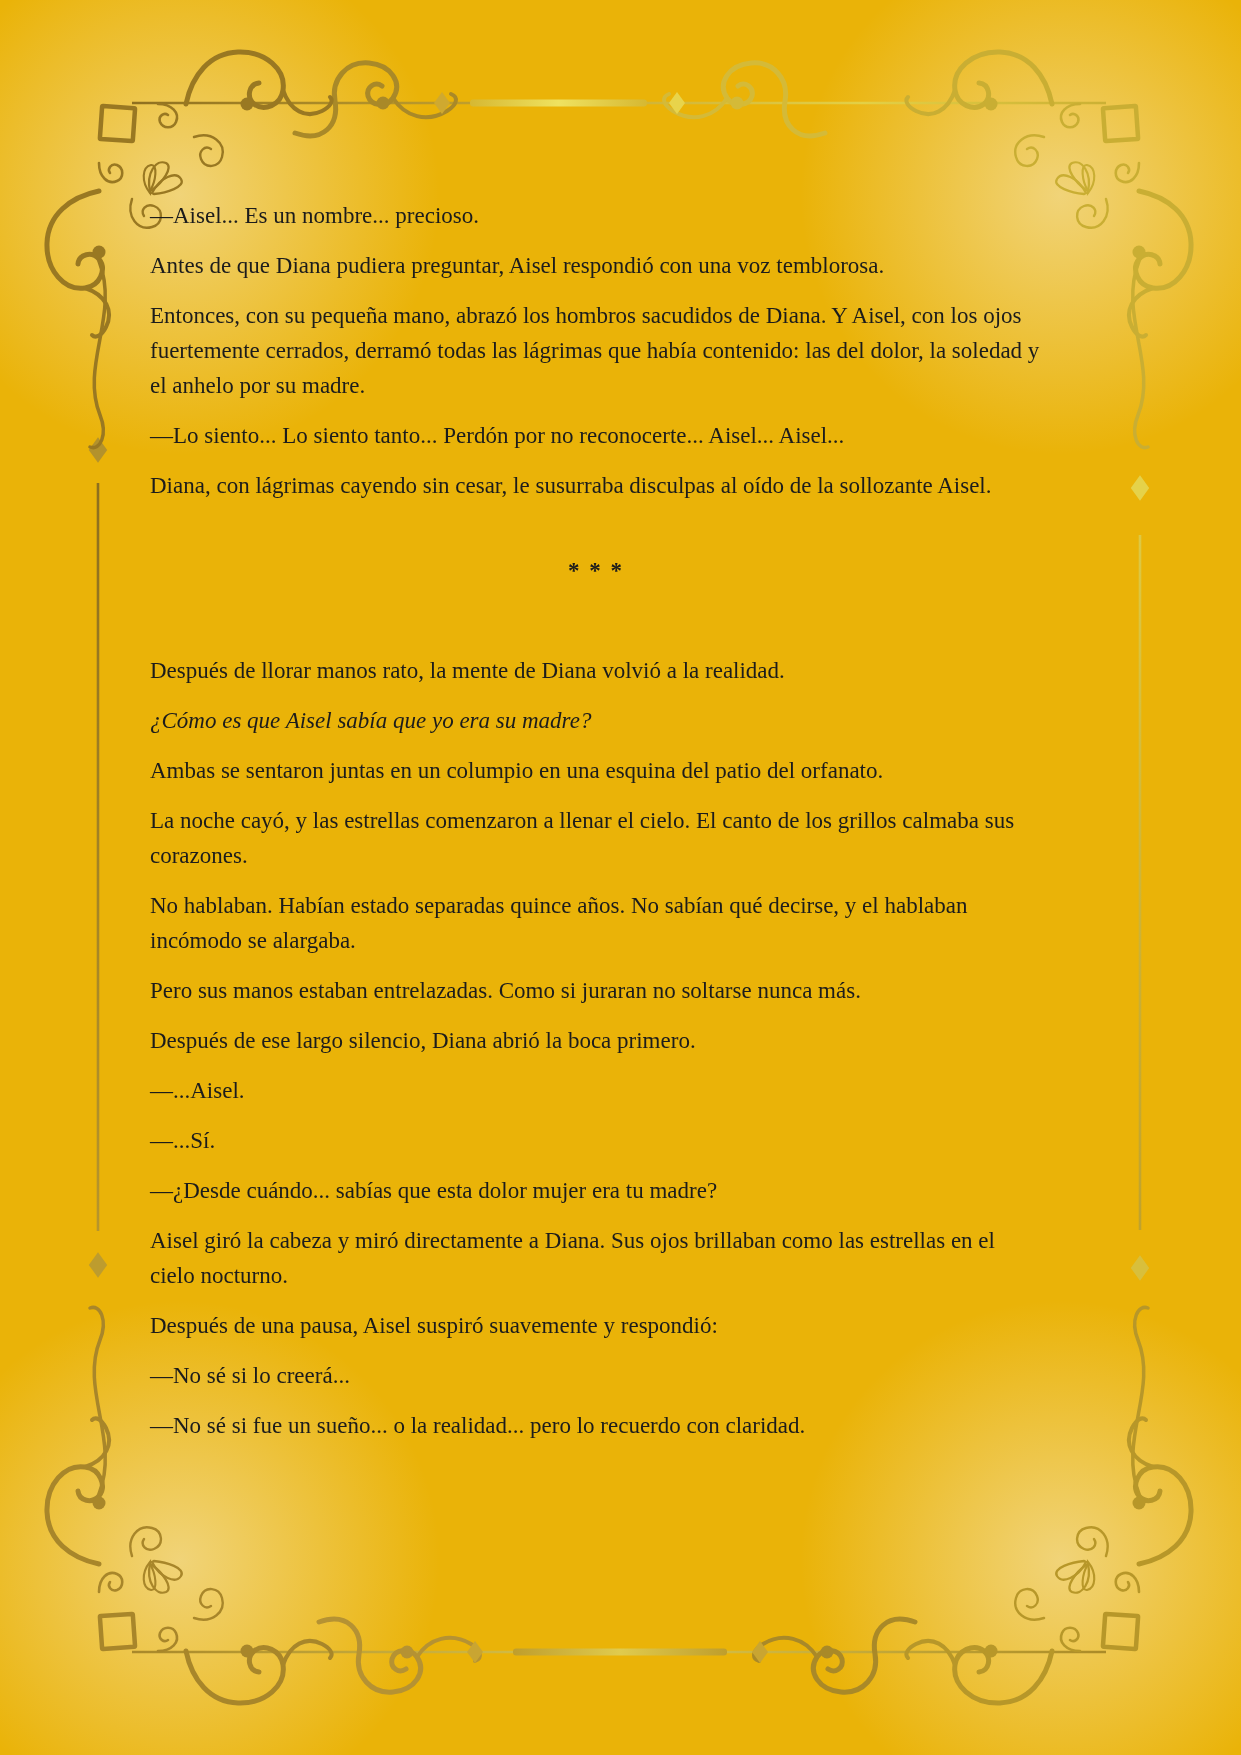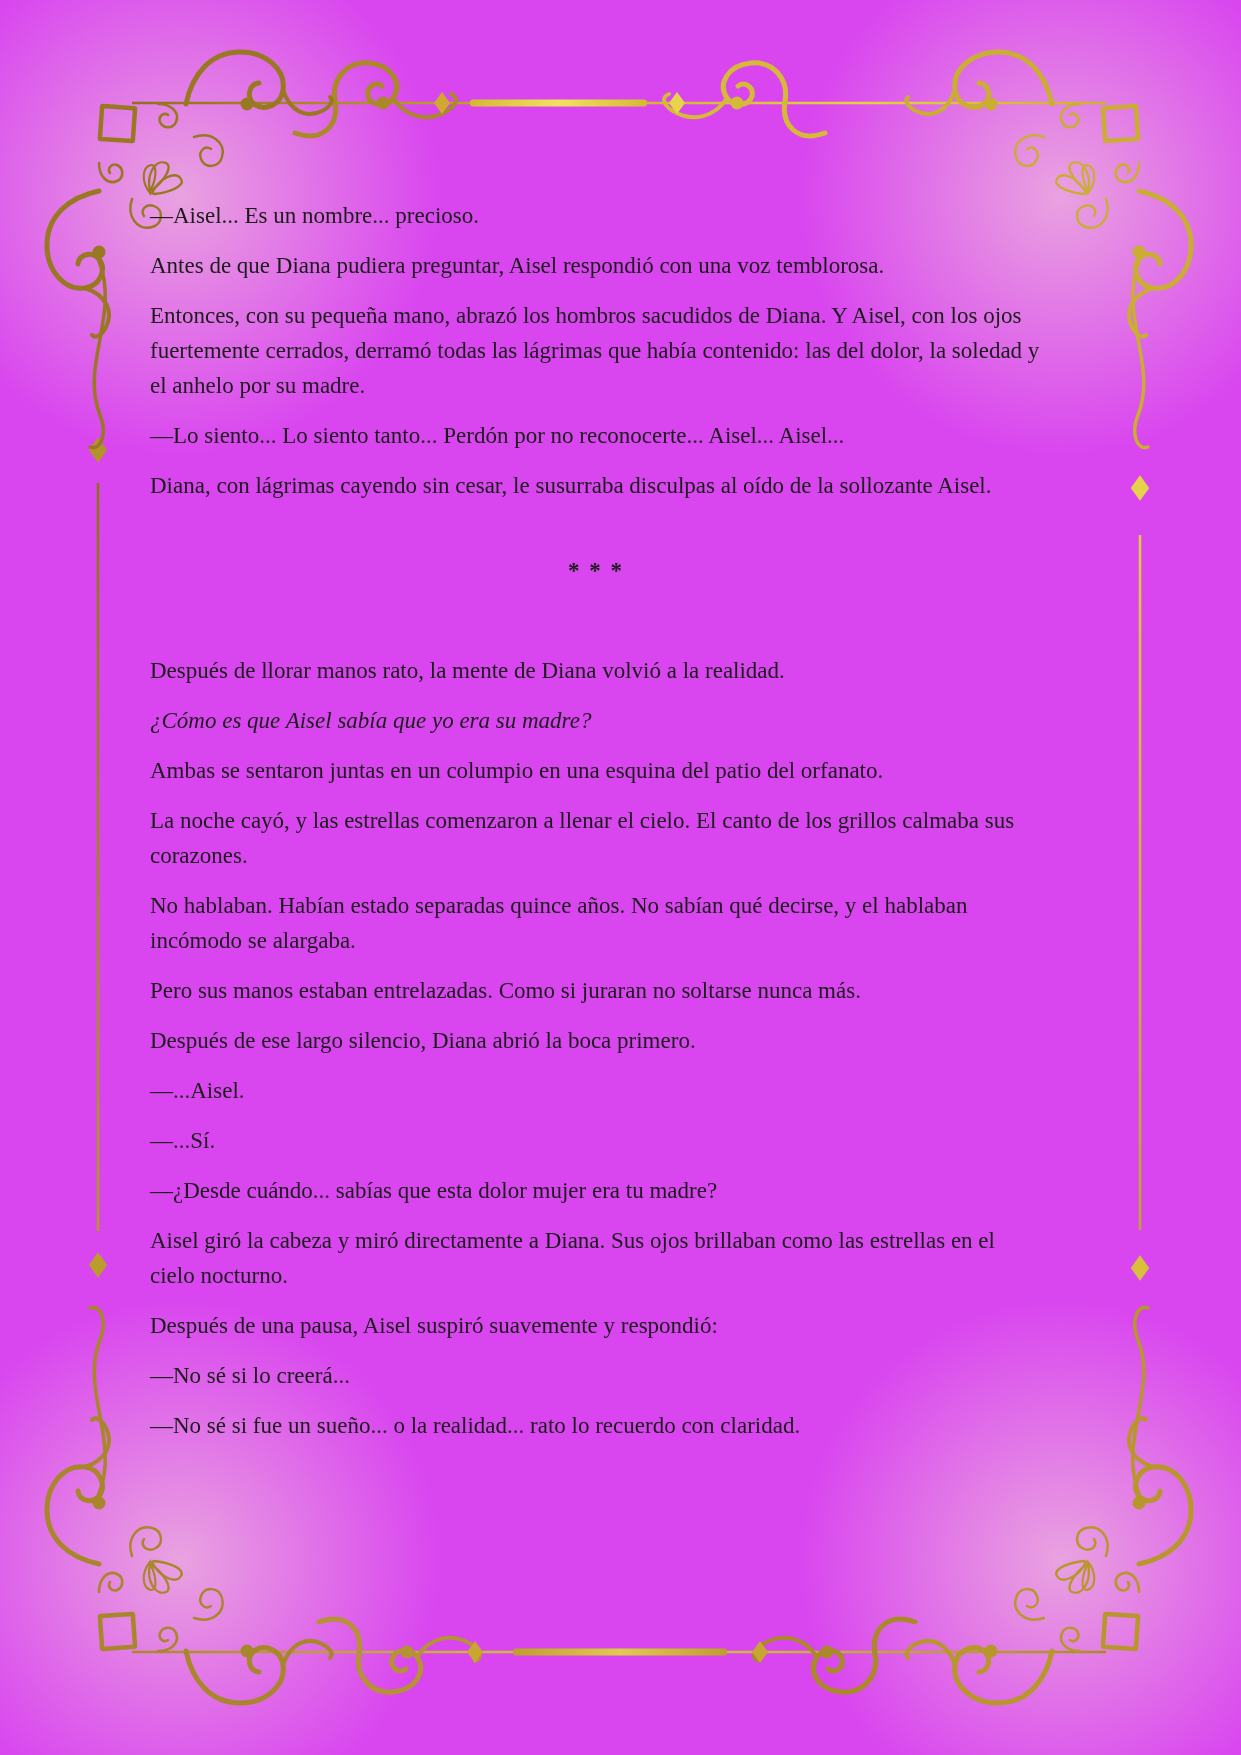--- a/index.html
+++ b/index.html
@@ -5,21 +5,21 @@
   html,body { margin:0; padding:0; }
   body {
     width:1241px; height:1755px;
     background:#ffffff;
     font-family:"Liberation Serif", serif;
     position:relative;
     overflow:hidden;
   }
   .page {
     position:absolute; inset:0;
-    background:#d946ef;
+    background:#eab308;
   }
   svg.border-frame { position:absolute; inset:0; display:block; }
   .text-col {
     position:absolute;
     left:150px; top:198px;
     width:892px;
     color:#1c1c1c;
     font-size:23px;
     line-height:35px;
     text-align:left;
@@ -155,15 +155,15 @@
       <p>La noche cayó, y las estrellas comenzaron a llenar el cielo. El canto de los grillos calmaba sus corazones.</p>
       <p>No hablaban. Habían estado separadas quince años. No sabían qué decirse, y el hablaban incómodo se alargaba.</p>
       <p>Pero sus manos estaban entrelazadas. Como si juraran no soltarse nunca más.</p>
       <p>Después de ese largo silencio, Diana abrió la boca primero.</p>
       <p>—...Aisel.</p>
       <p>—...Sí.</p>
       <p>—¿Desde cuándo... sabías que esta dolor mujer era tu madre?</p>
       <p>Aisel giró la cabeza y miró directamente a Diana. Sus ojos brillaban como las estrellas en el cielo nocturno.</p>
       <p>Después de una pausa, Aisel suspiró suavemente y respondió:</p>
       <p>—No sé si lo creerá...</p>
-      <p>—No sé si fue un sueño... o la realidad... rato lo recuerdo con claridad.</p>
+      <p>—No sé si fue un sueño... o la realidad... pero lo recuerdo con claridad.</p>
     </section>
 </div>
 
 </body></html>

